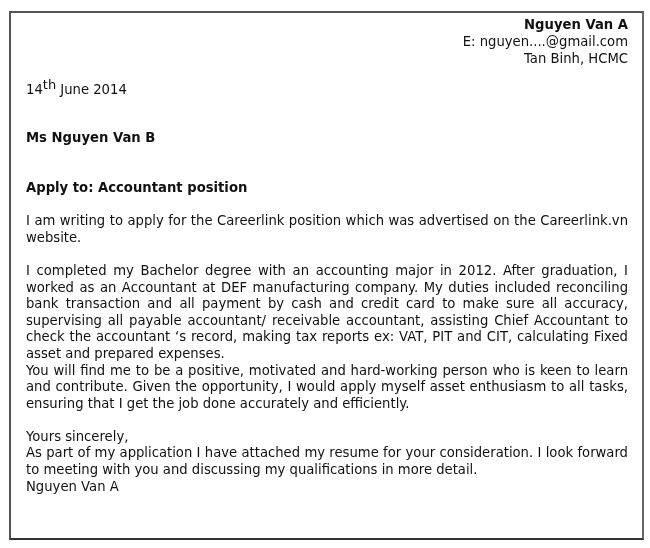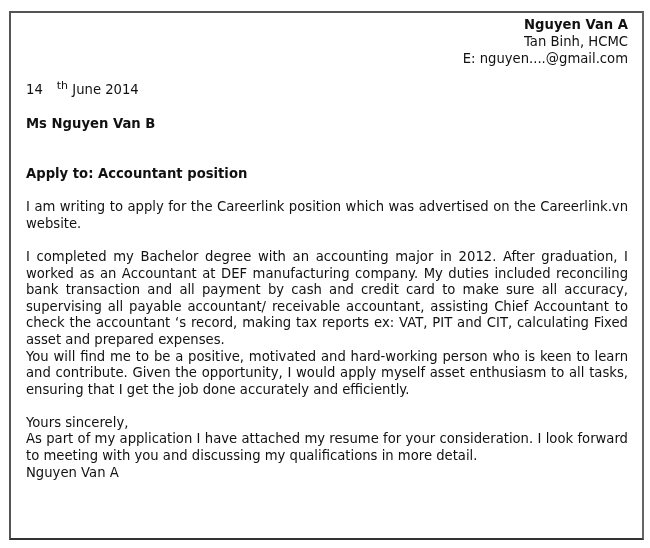--- a/index.html
+++ b/index.html
@@ -7,37 +7,37 @@
          font-family: "DejaVu Sans", "Liberation Sans", sans-serif; color: #111; }
   .frame { position: absolute; left: 9px; top: 11px; width: 631px; height: 525px;
            border: 2px solid #555; border-right-color: #666; border-bottom-color: #333; background: #fff; }
   .sender { position: absolute; right: 22px; top: 16px; text-align: right; font-size: 13.2px; line-height: 17px; }
   .sender .name { font-weight: bold; }
   .body { position: absolute; left: 26px; top: 82px; width: 602px; font-size: 13.2px; line-height: 16.6px; }
   .block { margin: 0; }
   .gap { height: 16.6px; }
   .bold { font-weight: bold; }
   .justify { text-align: justify; text-align-last: left; }
-  sup { font-size: 11px; line-height: 0; vertical-align: super; margin-left: 14px; }
+  sup { font-size: 13px; line-height: 0; vertical-align: super; }
 </style>
 </head>
 <body>
 
 <div class="frame"></div>
 
 <div class="sender">
   <div class="name">Nguyen Van A</div>
+  <div>E: nguyen....@gmail.com</div>
   <div>Tan Binh, HCMC</div>
-  <div>E: nguyen....@gmail.com</div>
 </div>
 
 <div class="body">
   <p class="block"><span>14</span><sup>th</sup><span> June 2014</span></p>
   <div class="gap"></div>
-  <div style="margin-top:1px">
+  <div style="margin-top:15px">
     <div class="bold">Ms Nguyen Van B</div>
   </div>
   <div class="gap"></div>
   <div class="gap"></div>
   <p class="block bold">Apply to: Accountant position</p>
   <div class="gap"></div>
   <p class="block justify">I am writing to apply for the Careerlink position which was advertised on the Careerlink.vn website.</p>
   <div class="gap"></div>
   <p class="block justify">I completed my Bachelor degree with an accounting major in 2012. After graduation, I worked as an Accountant at DEF manufacturing company. My duties included reconciling bank transaction and all payment by cash and credit card to make sure all accuracy, supervising all payable accountant/ receivable accountant, assisting Chief Accountant to check the accountant ‘s record, making tax reports ex: VAT, PIT and CIT, calculating Fixed asset and prepared expenses.</p>
   <p class="block justify">You will find me to be a positive, motivated and hard-working person who is keen to learn and contribute. Given the opportunity, I would apply myself asset enthusiasm to all tasks, ensuring that I get the job done accurately and efficiently.</p>

